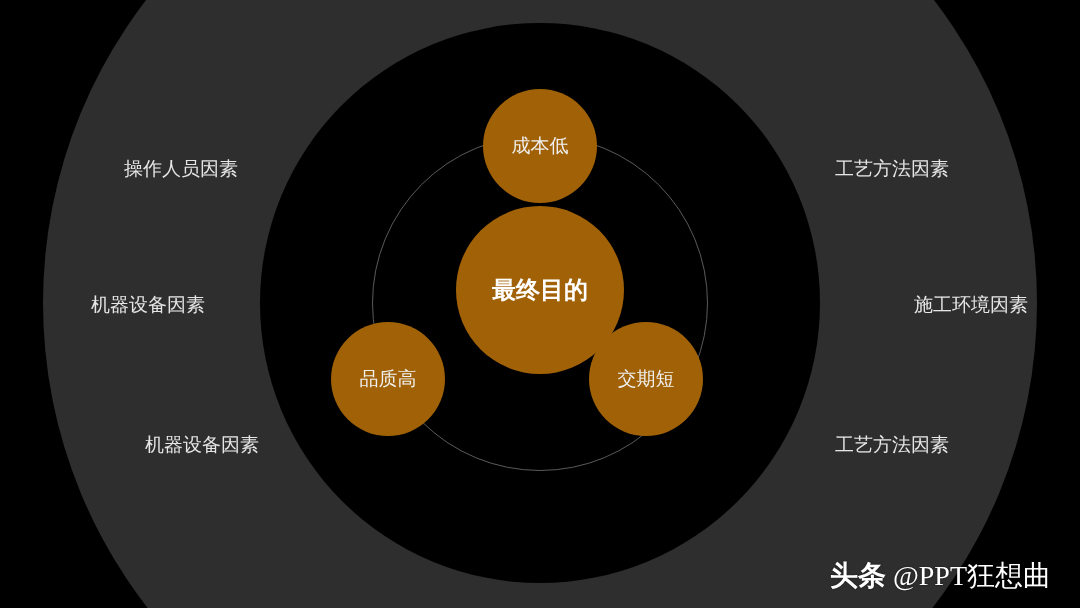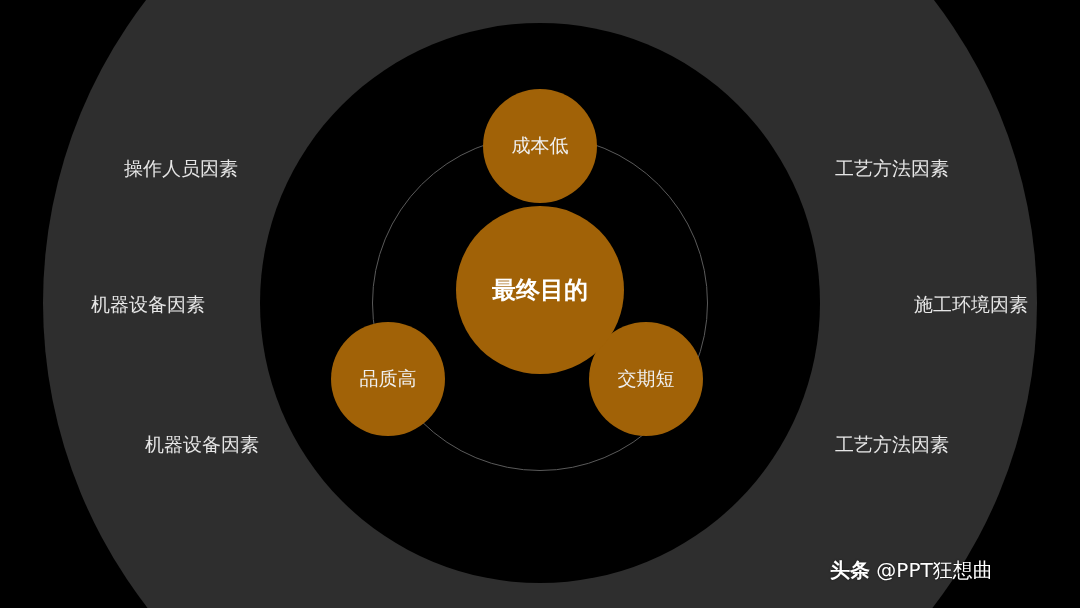--- a/index.html
+++ b/index.html
@@ -18,22 +18,23 @@
       display: flex; align-items: center; justify-content: center;
       color: #f0f0f0;
     }
     .node-small { width: 114px; height: 114px; font-size: 19px; }
     .node-center { width: 168px; height: 168px; font-size: 24px; font-weight: bold; color: #ffffff; }
     .factor {
       position: absolute; color: #e6e6e6; font-size: 19px; white-space: nowrap;
     }
     .watermark {
       position: absolute; left: 830px; top: 557px;
-      color: #ffffff; font-size: 20px; white-space: nowrap;
+      color: #ffffff; font-size: 28px; white-space: nowrap;
       text-shadow: 0 0 2px rgba(0,0,0,0.6);
+      font-family: Liberation Serif, serif;
     }
     .watermark .brand { font-weight: bold; }
   </style>
 </head>
 <body>
 
 <div class="circle outer-ring"></div>
 <div class="circle inner-disc"></div>
 <div class="circle orbit-line"></div>
 

